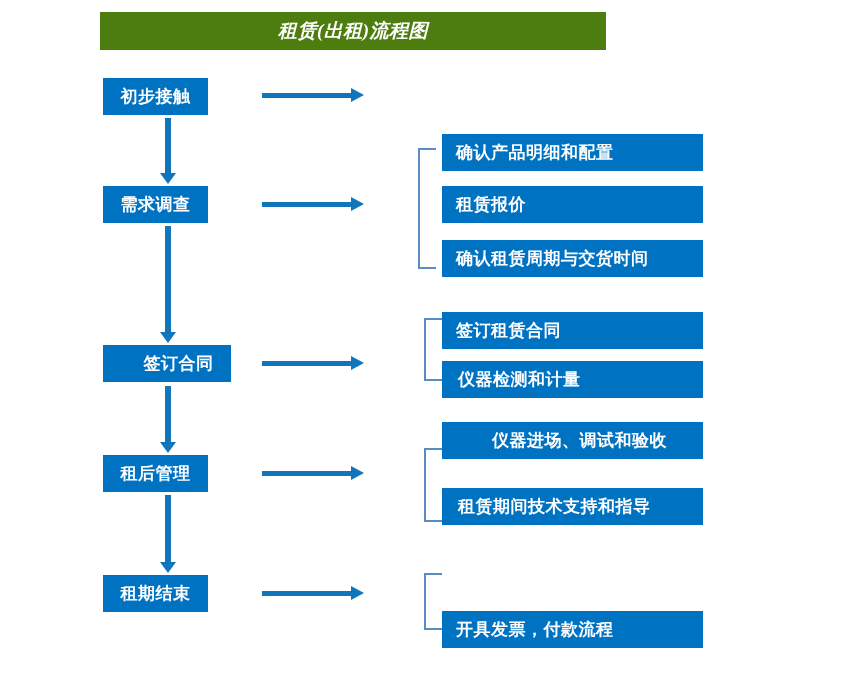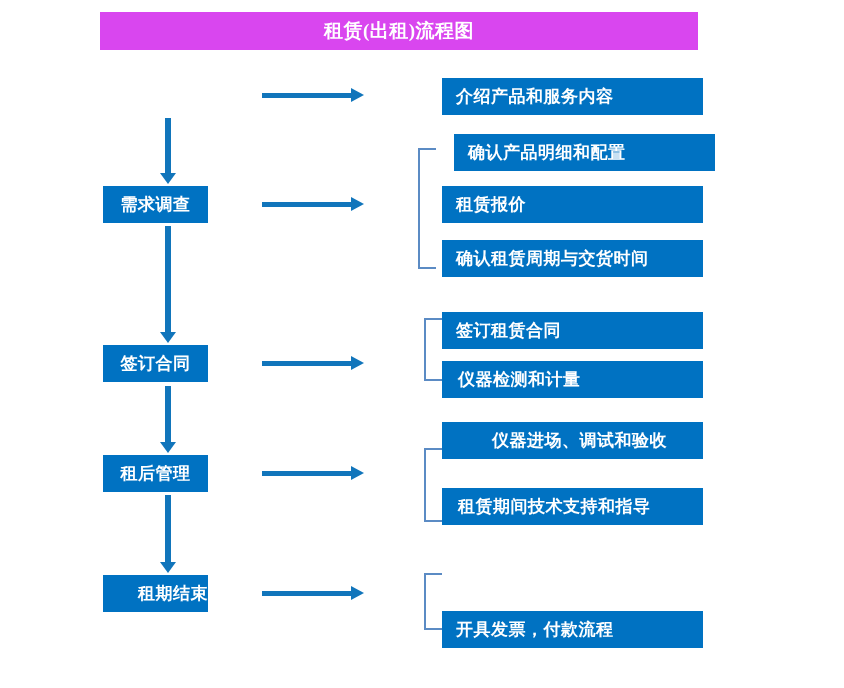--- a/index.html
+++ b/index.html
@@ -17,31 +17,32 @@
     height: 688px;
     background: #ffffff;
     overflow: hidden;
   }
 
   
   .title-bar {
     position: absolute;
     left: 100px;
     top: 12px;
-    width: 598px;
+    width: 506px;
     height: 38px;
-    background: #d946ef;
+    background: #4d7c0f;
     color: #ffffff;
     display: flex;
     align-items: center;
     justify-content: center;
     font-size: 19px;
     font-weight: bold;
     letter-spacing: 0.5px;
     font-family: "Liberation Serif", "DejaVu Serif", serif;
+    font-style: italic;
   }
 
   
   .box {
     position: absolute;
     background: #0072C2;
     color: #ffffff;
     display: flex;
     align-items: center;
     font-weight: bold;
@@ -123,30 +124,33 @@
     box-sizing: border-box;
   }
 </style>
 </head>
 <body>
 
 <div id="canvas">
 
   <div class="title-bar">租赁(出租)流程图</div>
 
+  <div class="box stage" style="top:78px;">
+    <span>初步接触</span>
+  </div>
   <div class="box stage" style="top:186px;">
     <span>需求调查</span>
   </div>
-  <div class="box stage" style="top:345px;">
+  <div class="box stage" style="top:345px;padding-left:23px;">
     <span>签订合同</span>
   </div>
   <div class="box stage" style="top:455px;">
     <span>租后管理</span>
   </div>
-  <div class="box stage" style="top:575px;justify-content:flex-end;">
+  <div class="box stage" style="top:575px;">
     <span>租期结束</span>
   </div>
 
   <div class="v-arrow" style="top:118px; height:66px;">
     <div class="shaft" style="height:55px;"></div>
     <div class="head" style="top:55px;"></div>
   </div>
   <div class="v-arrow" style="top:226px; height:117px;">
     <div class="shaft" style="height:106px;"></div>
     <div class="head" style="top:106px;"></div>
@@ -179,24 +183,21 @@
   <div class="h-arrow" style="top:586px;">
     <div class="shaft"></div>
       <div class="head"></div>
   </div>
 
   <div class="bracket" style="left:418px; top:148px; height:121px;"></div>
   <div class="bracket" style="left:424px; top:318px; height:63px;"></div>
   <div class="bracket" style="left:424px; top:448px; height:74px;"></div>
   <div class="bracket" style="left:424px; top:573px; height:57px;"></div>
 
-  <div class="box detail" style="top:78px;">
-    <span>介绍产品和服务内容</span>
-  </div>
-  <div class="box detail" style="top:134px;margin-left:12px;">
+  <div class="box detail" style="top:134px;">
     <span>确认产品明细和配置</span>
   </div>
   <div class="box detail" style="top:186px;">
     <span>租赁报价</span>
   </div>
   <div class="box detail" style="top:240px;">
     <span>确认租赁周期与交货时间</span>
   </div>
   <div class="box detail" style="top:312px;">
     <span>签订租赁合同</span>

